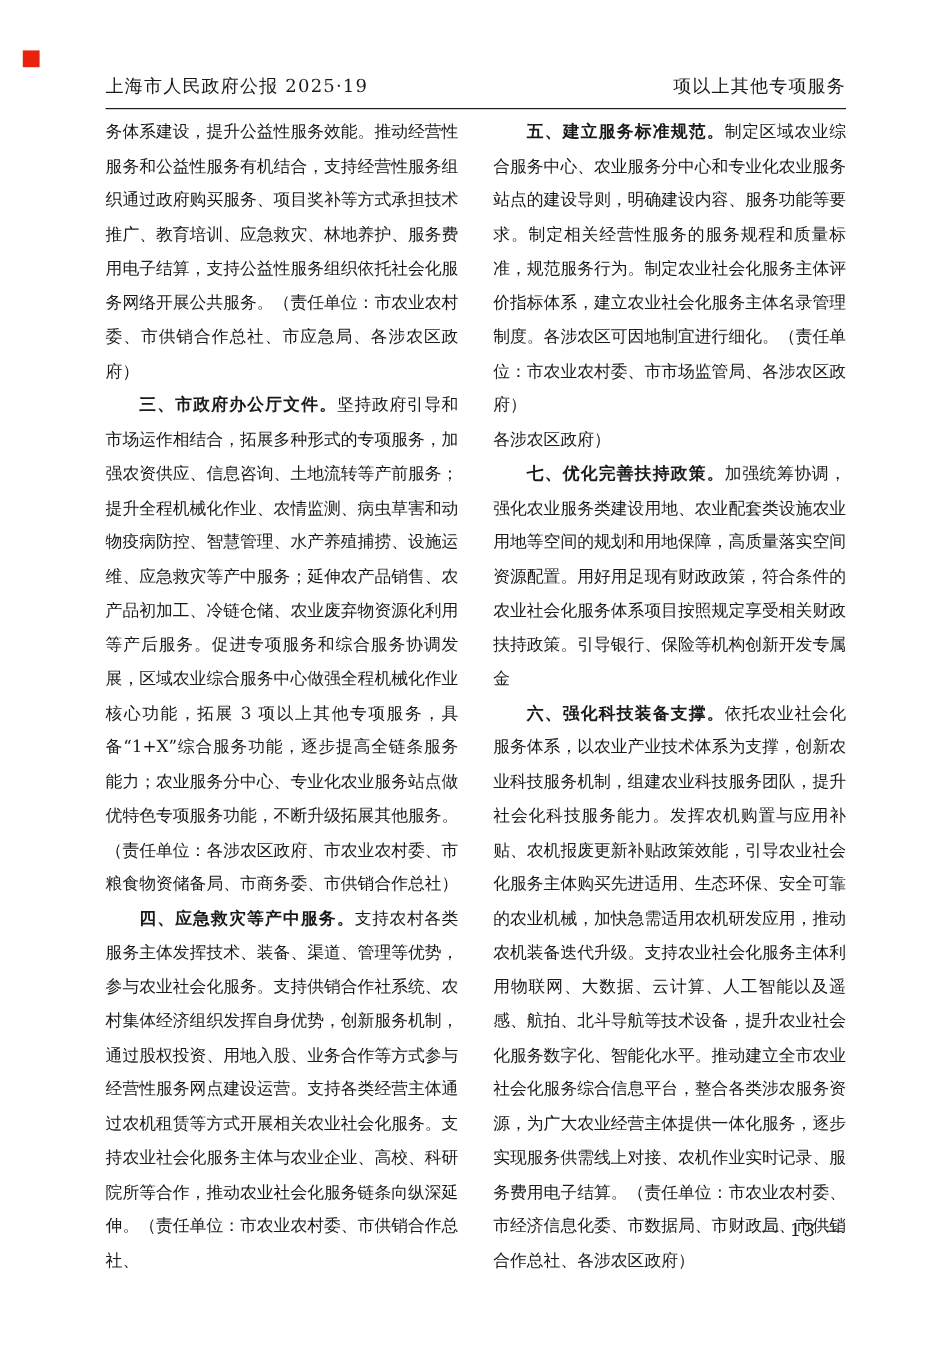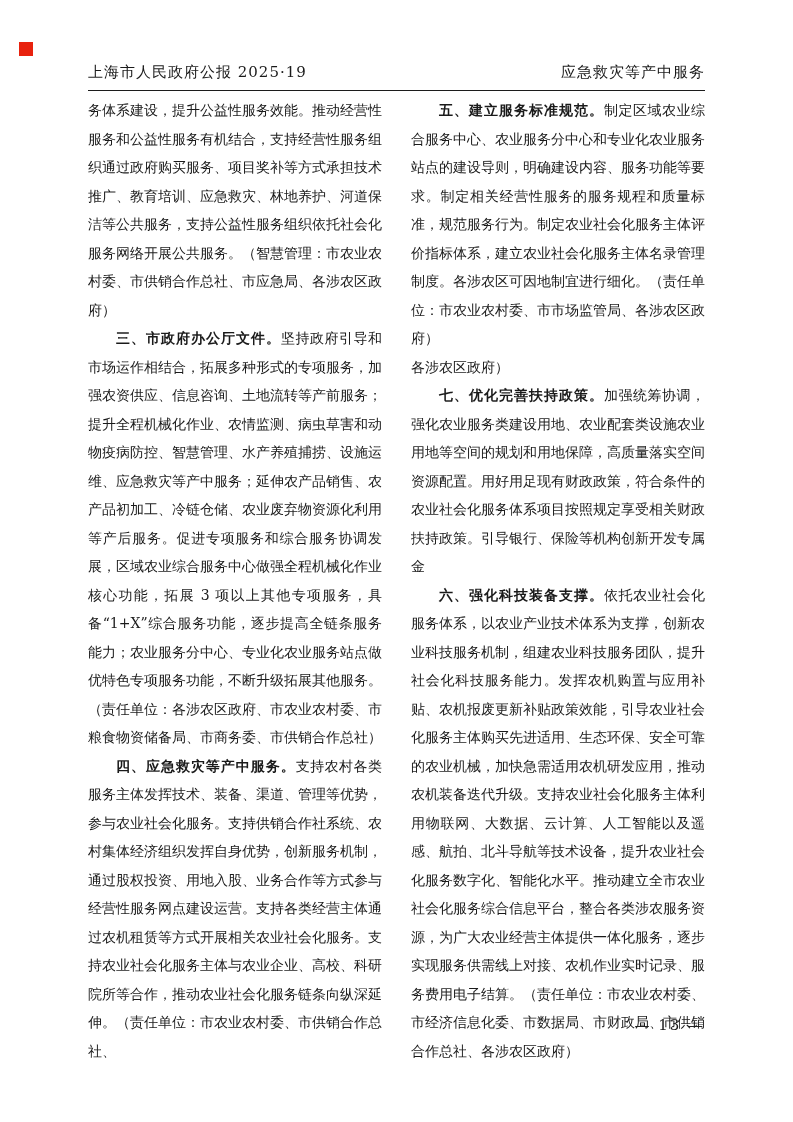--- a/index.html
+++ b/index.html
@@ -45,28 +45,28 @@
 </style>
 </head>
 <body>
 
 <div class="page">
 
   <div class="red-marker" style="background: rgb(232, 34, 14);"></div>
 
   <div class="header">
     <span>上海市人民政府公报 2025·19</span>
-    <span>应急救灾等产中服务</span>
+    <span>项以上其他专项服务</span>
   </div>
 
   <div class="header-rule"></div>
 
   <div class="body-columns">
     <div class="column">
-        <p class="para cont">务体系建设，提升公益性服务效能。推动经营性服务和公益性服务有机结合，支持经营性服务组织通过政府购买服务、项目奖补等方式承担技术推广、教育培训、应急救灾、林地养护、河道保洁等公共服务，支持公益性服务组织依托社会化服务网络开展公共服务。（智慧管理：市农业农村委、市供销合作总社、市应急局、各涉农区政府）</p>
+        <p class="para cont">务体系建设，提升公益性服务效能。推动经营性服务和公益性服务有机结合，支持经营性服务组织通过政府购买服务、项目奖补等方式承担技术推广、教育培训、应急救灾、林地养护、服务费用电子结算，支持公益性服务组织依托社会化服务网络开展公共服务。（责任单位：市农业农村委、市供销合作总社、市应急局、各涉农区政府）</p>
         <p class="para"><b class="sect-heading">三、市政府办公厅文件。</b>坚持政府引导和市场运作相结合，拓展多种形式的专项服务，加强农资供应、信息咨询、土地流转等产前服务；提升全程机械化作业、农情监测、病虫草害和动物疫病防控、智慧管理、水产养殖捕捞、设施运维、应急救灾等产中服务；延伸农产品销售、农产品初加工、冷链仓储、农业废弃物资源化利用等产后服务。促进专项服务和综合服务协调发展，区域农业综合服务中心做强全程机械化作业核心功能，拓展 3 项以上其他专项服务，具备“1+X”综合服务功能，逐步提高全链条服务能力；农业服务分中心、专业化农业服务站点做优特色专项服务功能，不断升级拓展其他服务。（责任单位：各涉农区政府、市农业农村委、市粮食物资储备局、市商务委、市供销合作总社）</p>
         <p class="para"><b class="sect-heading">四、应急救灾等产中服务。</b>支持农村各类服务主体发挥技术、装备、渠道、管理等优势，参与农业社会化服务。支持供销合作社系统、农村集体经济组织发挥自身优势，创新服务机制，通过股权投资、用地入股、业务合作等方式参与经营性服务网点建设运营。支持各类经营主体通过农机租赁等方式开展相关农业社会化服务。支持农业社会化服务主体与农业企业、高校、科研院所等合作，推动农业社会化服务链条向纵深延伸。（责任单位：市农业农村委、市供销合作总社、</p>
       </div>
     <div class="column">
         <p class="para"><b class="sect-heading">五、建立服务标准规范。</b>制定区域农业综合服务中心、农业服务分中心和专业化农业服务站点的建设导则，明确建设内容、服务功能等要求。制定相关经营性服务的服务规程和质量标准，规范服务行为。制定农业社会化服务主体评价指标体系，建立农业社会化服务主体名录管理制度。各涉农区可因地制宜进行细化。（责任单位：市农业农村委、市市场监管局、各涉农区政府）</p>
         <p class="para cont">各涉农区政府）</p>
         <p class="para"><b class="sect-heading">七、优化完善扶持政策。</b>加强统筹协调，强化农业服务类建设用地、农业配套类设施农业用地等空间的规划和用地保障，高质量落实空间资源配置。用好用足现有财政政策，符合条件的农业社会化服务体系项目按照规定享受相关财政扶持政策。引导银行、保险等机构创新开发专属金</p>
         <p class="para"><b class="sect-heading">六、强化科技装备支撑。</b>依托农业社会化服务体系，以农业产业技术体系为支撑，创新农业科技服务机制，组建农业科技服务团队，提升社会化科技服务能力。发挥农机购置与应用补贴、农机报废更新补贴政策效能，引导农业社会化服务主体购买先进适用、生态环保、安全可靠的农业机械，加快急需适用农机研发应用，推动农机装备迭代升级。支持农业社会化服务主体利用物联网、大数据、云计算、人工智能以及遥感、航拍、北斗导航等技术设备，提升农业社会化服务数字化、智能化水平。推动建立全市农业社会化服务综合信息平台，整合各类涉农服务资源，为广大农业经营主体提供一体化服务，逐步实现服务供需线上对接、农机作业实时记录、服务费用电子结算。（责任单位：市农业农村委、市经济信息化委、市数据局、市财政局、市供销合作总社、各涉农区政府）</p>
       </div>
   </div>

